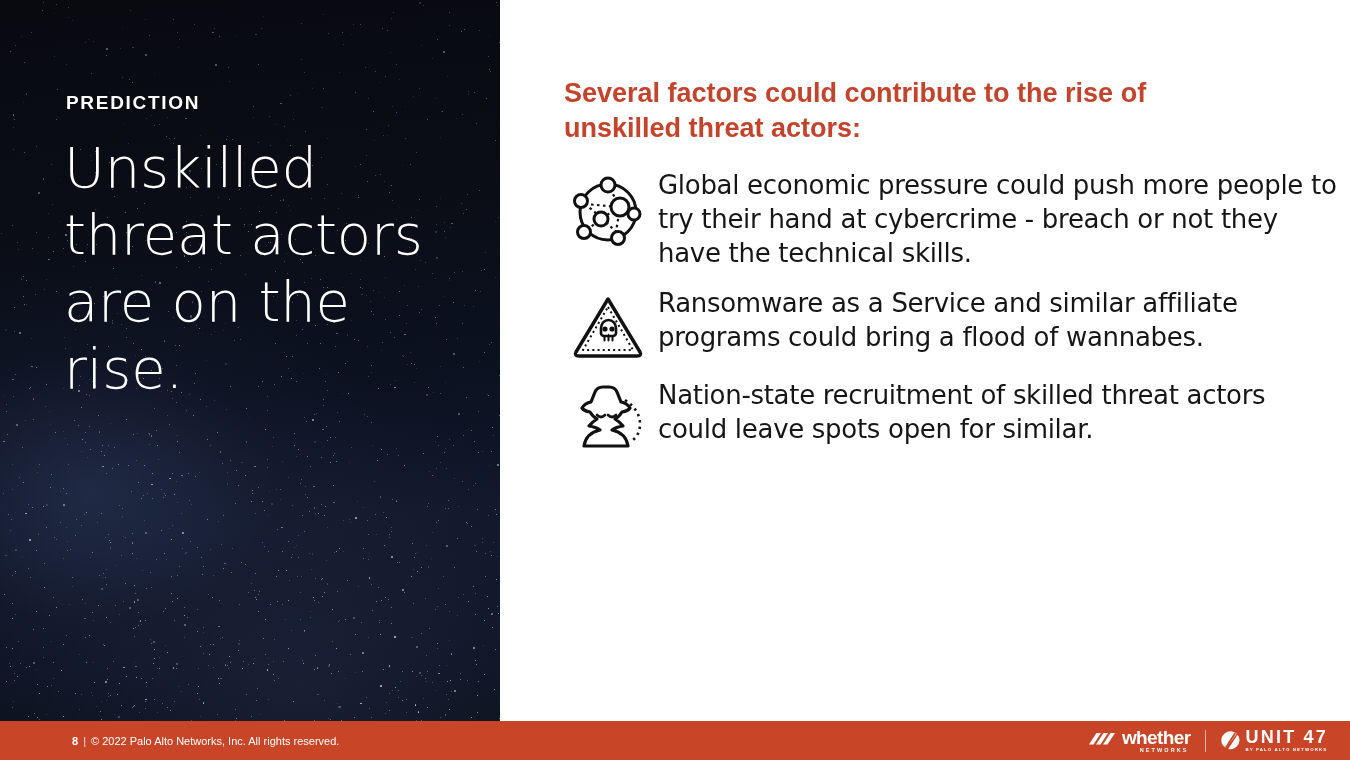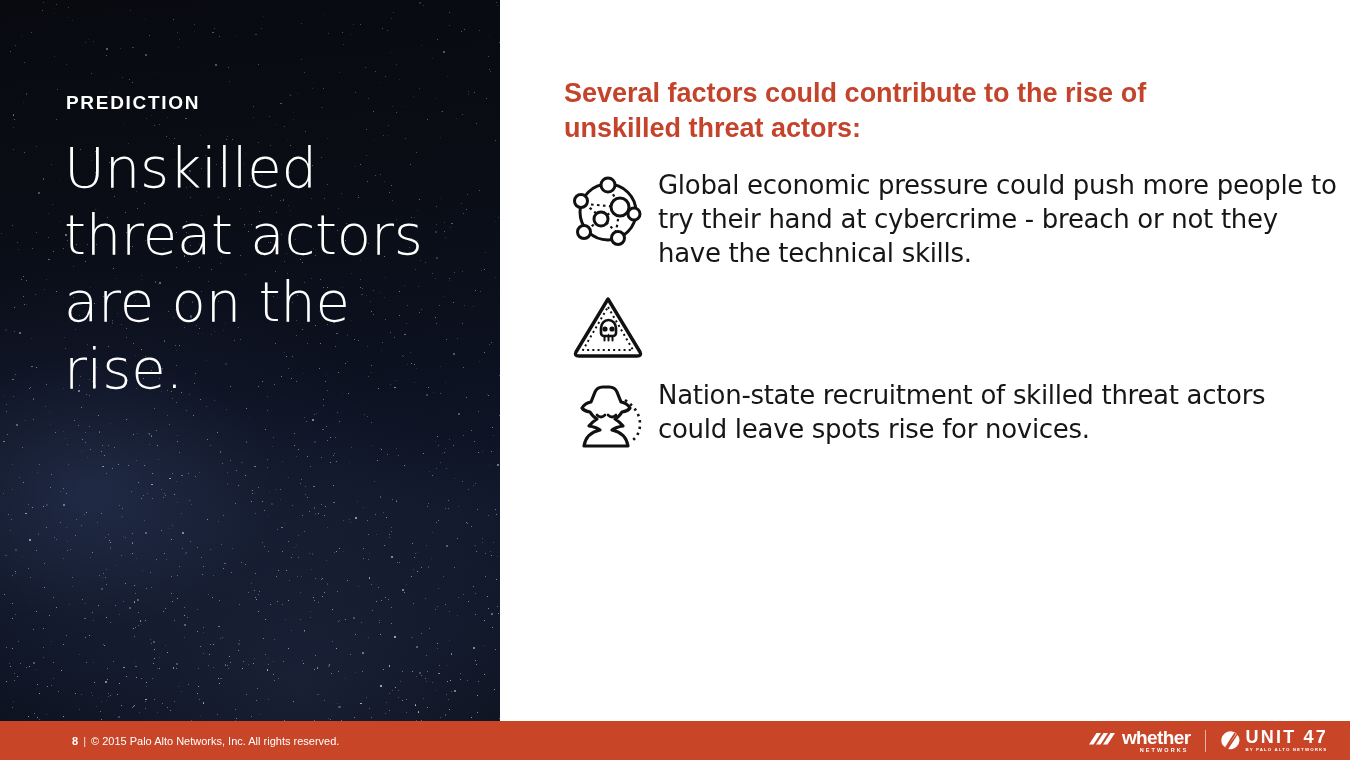--- a/index.html
+++ b/index.html
@@ -1679,46 +1679,47 @@
               <circle cx="41" cy="37" r="2.6" fill="#111"></circle>
               <path d="M37.5 41.5 l-1.5 2.5 h3 z" fill="#111"></path>
               <g stroke="#111" stroke-width="2" stroke-linecap="round">
                 <path d="M33.5 45.5 v3"></path>
                 <path d="M37.5 45.5 v3"></path>
                 <path d="M41.5 45.5 v3"></path>
               </g>
             </g>
           </svg>
         </div>
+        <div class="ptext">Ransomware as a Service and similar affiliate programs could bring a flood of wannabes.</div>
       </div>
 
       <div class="point">
         <div class="icon-wrap">
           <svg width="80" height="66" viewBox="0 0 80 66" aria-hidden="true">
             <path d="M22 28 Q16 27 14 24 Q17 19 23 18 L27 8 Q29 3 35 3 L41 3 Q47 3 49 8 L53 18
                      Q59 19 62 24 Q60 27 54 28
                      Q51 33 47 35 Q52 38 55 42 Q48 43 44 46
                      Q58 49 60 62 L16 62 Q18 49 32 46 Q28 43 21 42 Q24 38 29 35 Q25 33 22 28 Z" fill="#fff" stroke="#111" stroke-width="3.2" stroke-linejoin="round"></path>
             <path d="M29 31 Q33 35 37 31" fill="none" stroke="#111" stroke-width="2.6" stroke-linecap="round"></path>
             <path d="M40 31 Q44 35 48 31" fill="none" stroke="#111" stroke-width="2.6" stroke-linecap="round"></path>
             <path d="M57 16 Q72 26 72 40 Q72 52 62 58" fill="none" stroke="#111" stroke-width="2.6" stroke-dasharray="2.4 4"></path>
           </svg>
         </div>
-        <div class="ptext">Nation-state recruitment of skilled threat actors could leave spots rise for novices.</div>
+        <div class="ptext">Nation-state recruitment of skilled threat actors could leave spots open for similar.</div>
       </div>
 
     </div>
 
   </div>
 
   <div class="footer">
     <div class="footer-left">
       <span class="page-no">8</span>
       <span class="sep">|</span>
-      <span>© 2015 Palo Alto Networks, Inc. All rights reserved.</span>
+      <span>© 2022 Palo Alto Networks, Inc. All rights reserved.</span>
     </div>
 
     <div class="footer-right">
       <div class="pan-logo">
         <svg width="26" height="19" viewBox="0 0 26 19" aria-hidden="true">
           <g fill="#ffffff">
             <polygon points="0,13.5 7.5,2 12,2 4.5,13.5"></polygon>
             <polygon points="7,13.5 14.5,2 19,2 11.5,13.5"></polygon>
             <polygon points="14,13.5 21.5,2 26,2 18.5,13.5"></polygon>
           </g>

